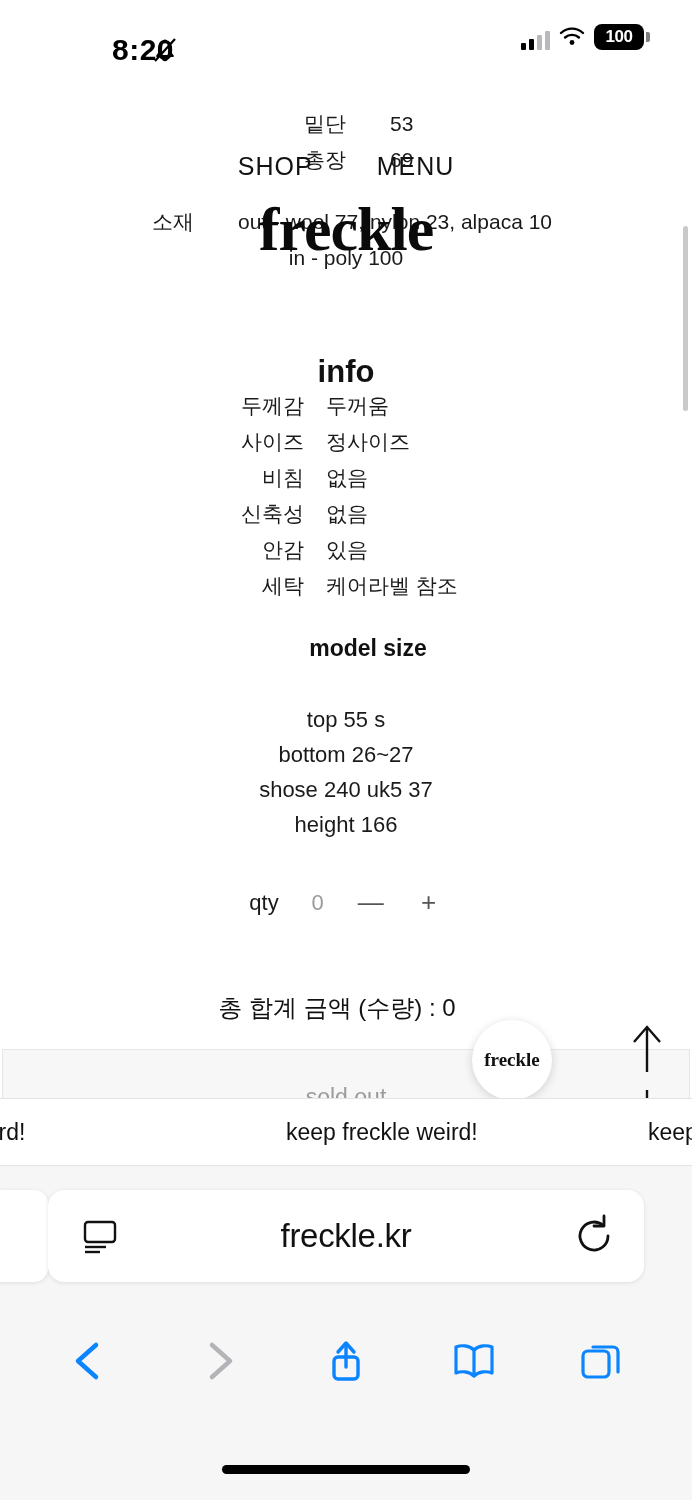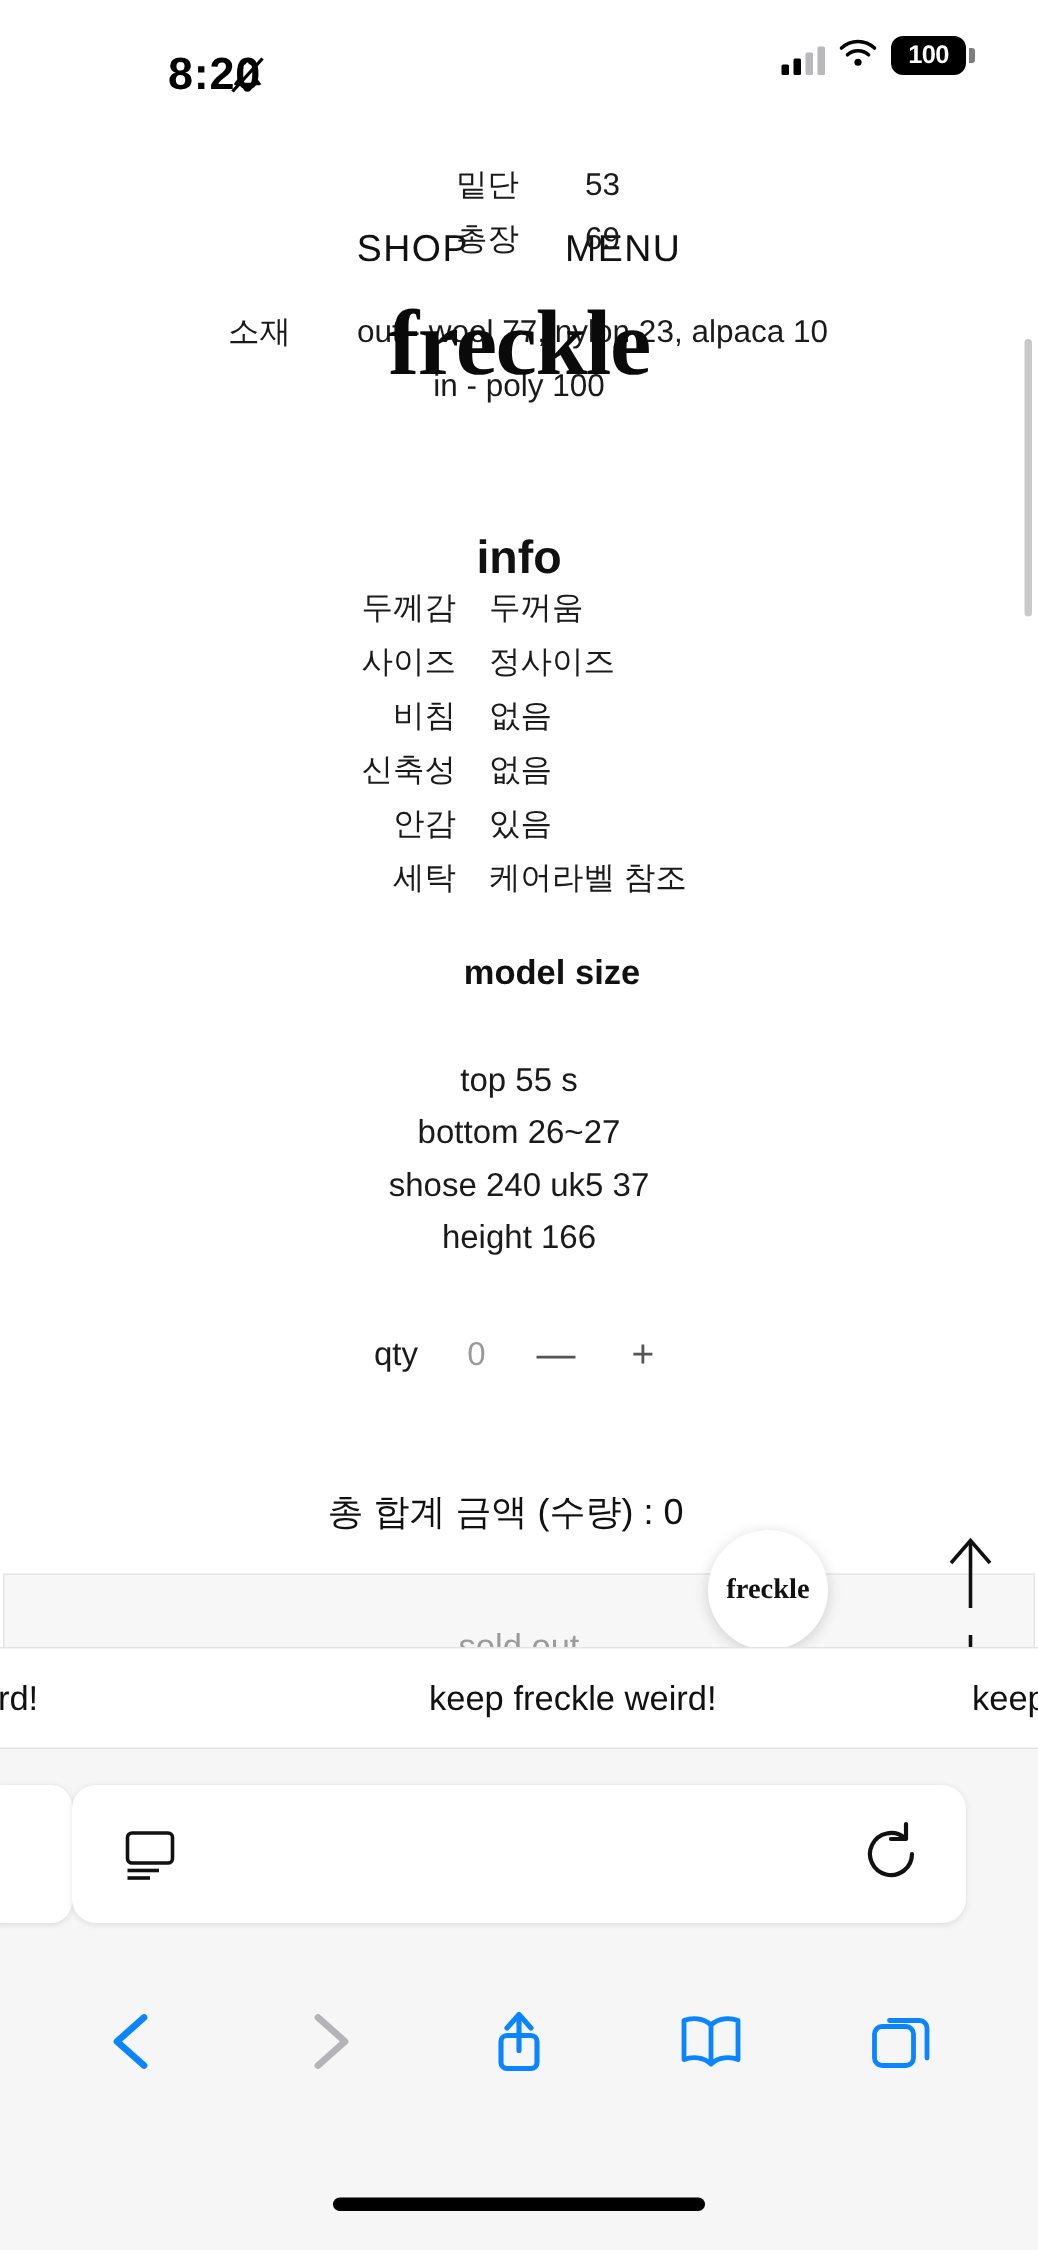--- a/index.html
+++ b/index.html
@@ -492,20 +492,21 @@
     <div class="tab-peek"></div>
 
     <div class="urlbar">
       <span class="reader-icon">
         <svg viewBox="0 0 40 40" width="40" height="40">
           <rect x="5" y="6" width="30" height="20" rx="3" fill="none" stroke="#111" stroke-width="2.4"></rect>
           <line x1="5" y1="31" x2="26" y2="31" stroke="#111" stroke-width="2.4"></line>
           <line x1="5" y1="36" x2="20" y2="36" stroke="#111" stroke-width="2.4"></line>
         </svg>
       </span>
+      <span class="url-text">freckle.kr</span>
       <span class="reload-icon">
         <svg viewBox="0 0 44 44" width="44" height="44">
           <path d="M36 22 a14 14 0 1 1-5-10.7" fill="none" stroke="#111" stroke-width="2.8" stroke-linecap="round"></path>
           <polyline points="32,2 32,12 22,12" fill="none" stroke="#111" stroke-width="2.8" stroke-linecap="round" stroke-linejoin="round"></polyline>
         </svg>
       </span>
     </div>
 
     <div class="toolbar">
       <span class="tb-item">

